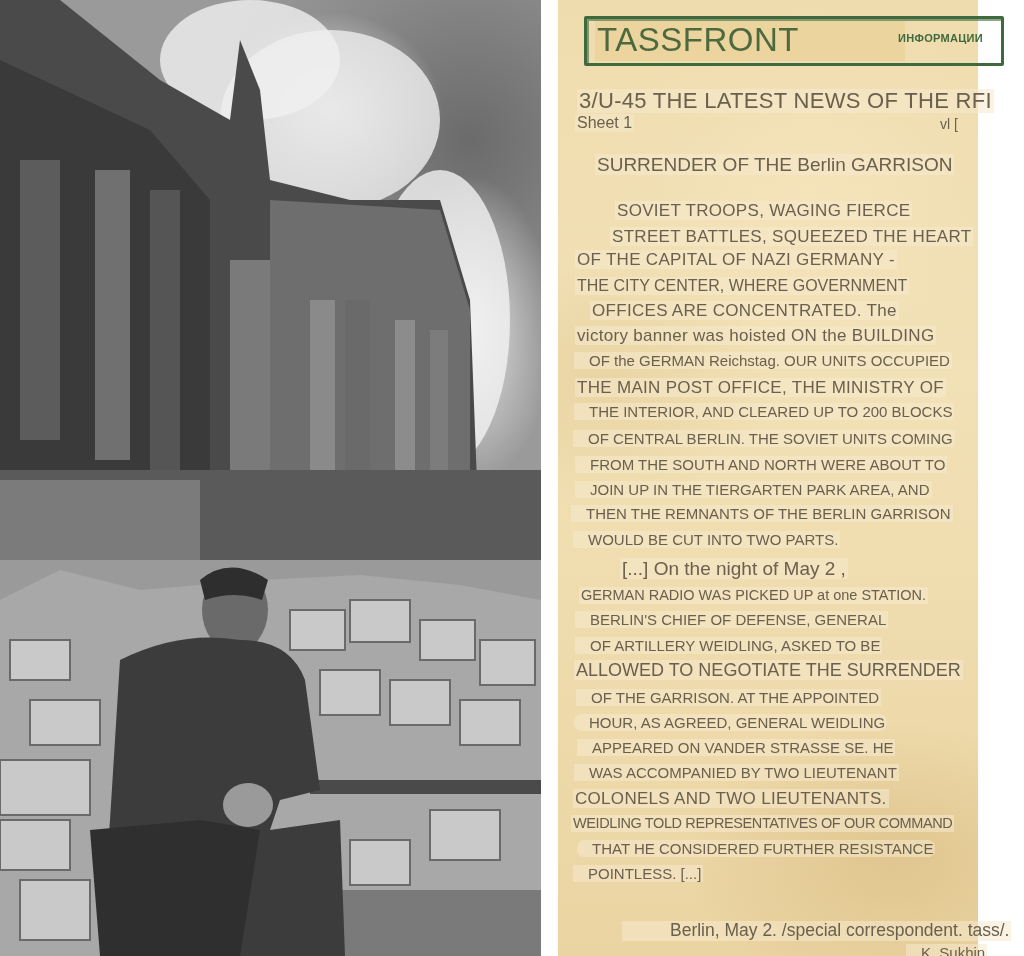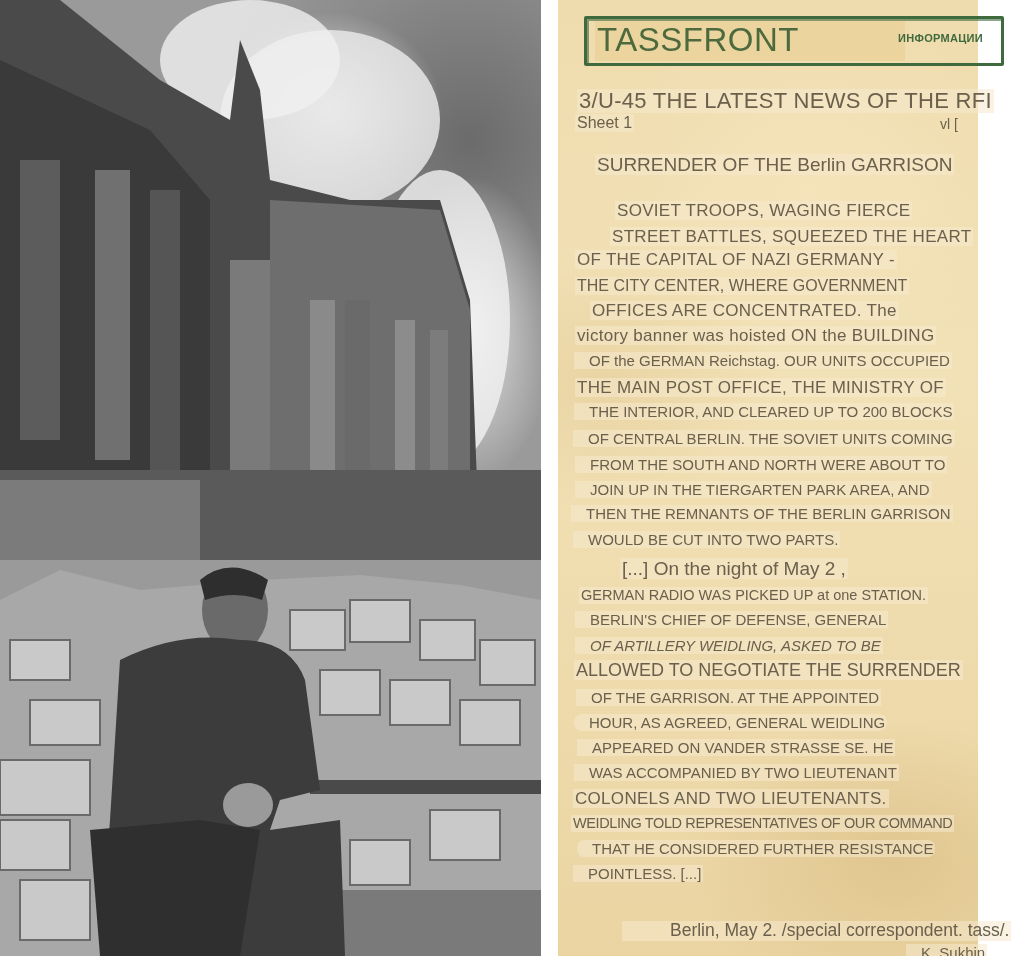--- a/index.html
+++ b/index.html
@@ -167,21 +167,21 @@
     <span class="line body-lg" style="left:17px; top:378px;">THE MAIN POST OFFICE, THE MINISTRY OF</span>
     <span class="line body-sm" style="left:16px; top:403px;">THE INTERIOR, AND CLEARED UP TO 200 BLOCKS</span>
     <span class="line body-sm" style="left:15px; top:430px;">OF CENTRAL BERLIN. THE SOVIET UNITS COMING</span>
     <span class="line body-sm" style="left:17px; top:456px;">FROM THE SOUTH AND NORTH WERE ABOUT TO</span>
     <span class="line body-sm" style="left:17px; top:481px;">JOIN UP IN THE TIERGARTEN PARK AREA, AND</span>
     <span class="line body-sm" style="left:13px; top:505px;">THEN THE REMNANTS OF THE BERLIN GARRISON</span>
     <span class="line body-sm" style="left:15px; top:531px;">WOULD BE CUT INTO TWO PARTS.</span>
     <span class="line" style="left:62px; top:558px; font-size:19px;">[...] On the night of May 2 ,</span>
     <span class="line body-xs" style="left:21px; top:587px;">GERMAN RADIO WAS PICKED UP at one STATION.</span>
     <span class="line body-sm" style="left:17px; top:611px;">BERLIN'S CHIEF OF DEFENSE, GENERAL</span>
-    <span class="line body-sm" style="left:17px; top:637px;font-style:italic;">OF ARTILLERY WEIDLING, ASKED TO BE</span>
+    <span class="line body-sm" style="left:17px; top:637px;">OF ARTILLERY WEIDLING, ASKED TO BE</span>
     <span class="line" style="left:16px; top:660px; font-size:18px;">ALLOWED TO NEGOTIATE THE SURRENDER</span>
     <span class="line body-sm" style="left:18px; top:689px;">OF THE GARRISON. AT THE APPOINTED</span>
     <span class="line body-sm" style="left:16px; top:714px;border-radius:8px;">HOUR, AS AGREED, GENERAL WEIDLING</span>
     <span class="line body-sm" style="left:19px; top:739px;">APPEARED ON VANDER STRASSE SE. HE</span>
     <span class="line body-sm" style="left:16px; top:764px;">WAS ACCOMPANIED BY TWO LIEUTENANT</span>
     <span class="line body-lg" style="left:15px; top:789px;">COLONELS AND TWO LIEUTENANTS.</span>
     <span class="line body-xs" style="left:13px; top:815px; letter-spacing:-0.4px;">WEIDLING TOLD REPRESENTATIVES OF OUR COMMAND</span>
     <span class="line body-sm" style="left:19px; top:840px;border-radius:7px;">THAT HE CONSIDERED FURTHER RESISTANCE</span>
     <span class="line body-sm" style="left:15px; top:865px;">POINTLESS. [...]</span>
   </div>

